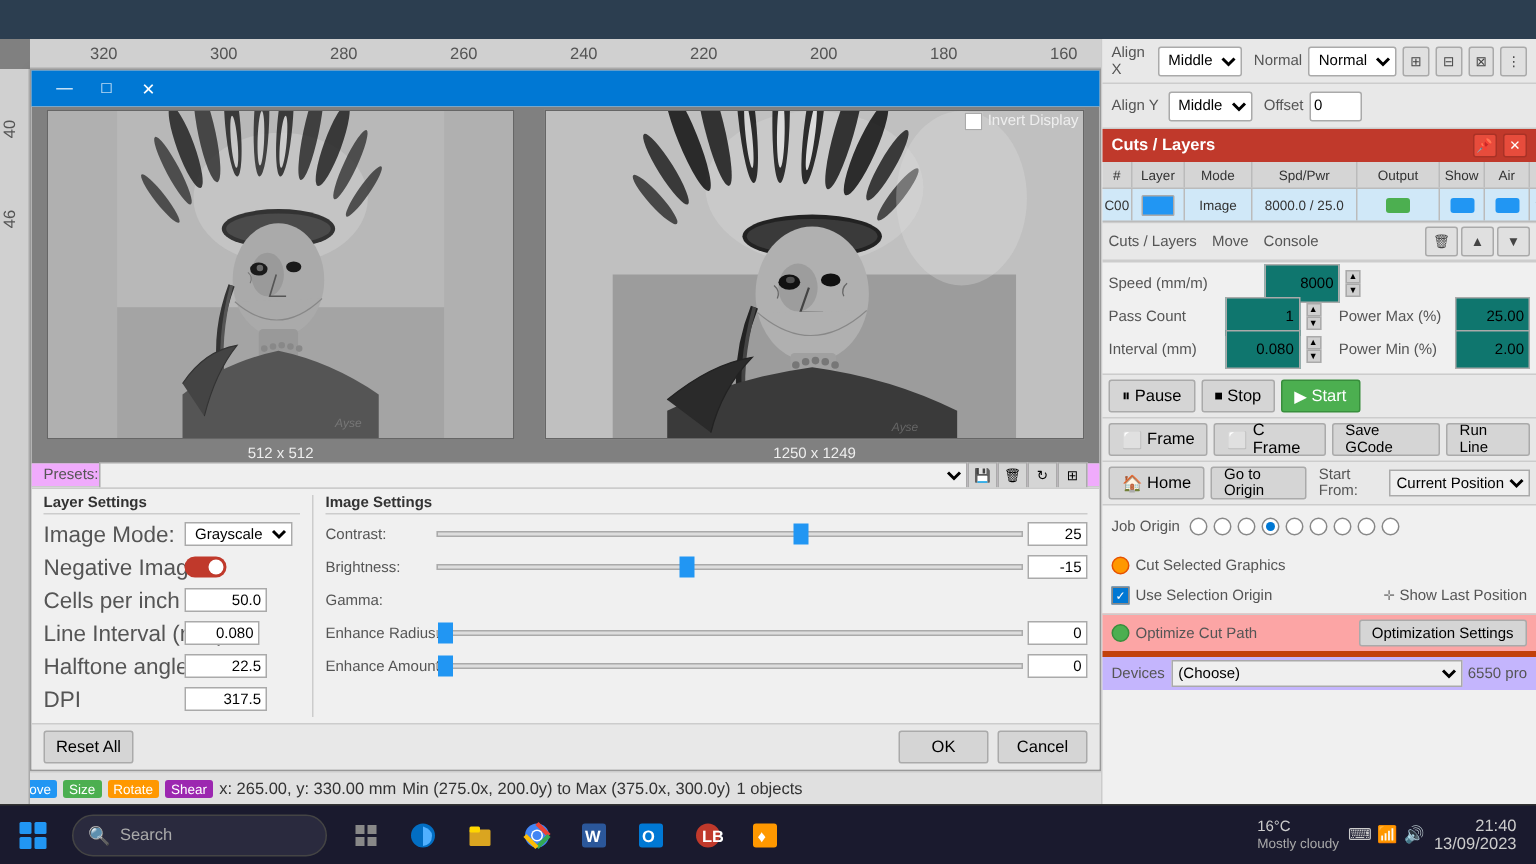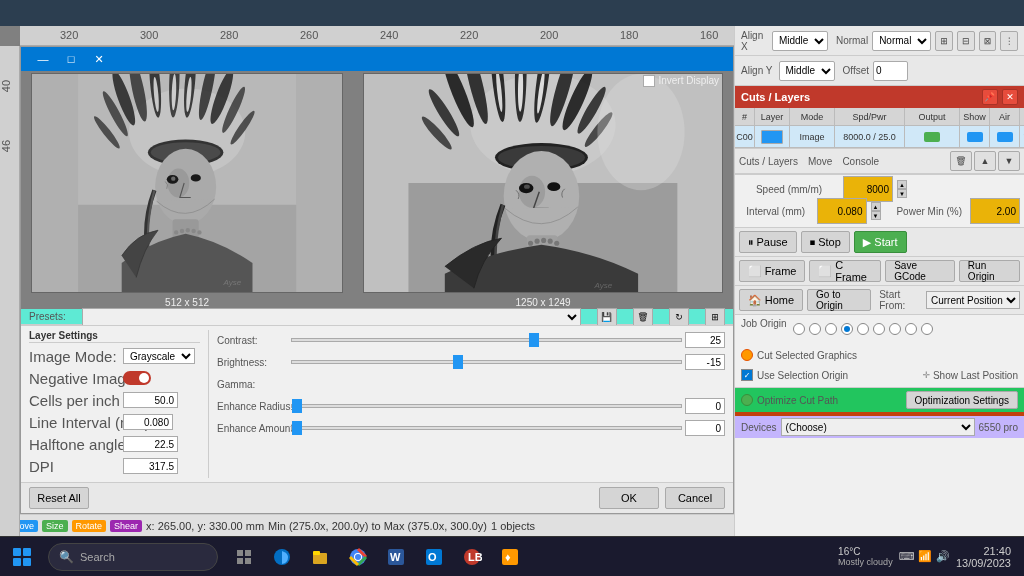--- a/index.html
+++ b/index.html
@@ -84,22 +84,22 @@
       display: flex; align-items: center; justify-content: center;
       font-size: 9px; color: #333; border-right: 1px solid #bbb; padding: 0 2px; height: 100%;
     }
     .layer-color { width: 22px; height: 14px; background: #2196f3; border: 1px solid #aaa; border-radius: 1px; }
     .green-dot { width: 16px; height: 10px; background: #4caf50; border-radius: 2px; }
     .blue-dot { width: 16px; height: 10px; background: #2196f3; border-radius: 2px; }
 
     
     .sp-panel { padding: 4px; background: #f0f0f0; border-top: 1px solid #ccc; }
     .sp-row { display: flex; align-items: center; height: 20px; gap: 4px; margin-bottom: 2px; }
-    .sp-label { font-size: 10px; color: #555; width: 100px; text-align: center; }
-    .sp-input { height: 18px; width: 50px; border: 1px solid #aaa; background: #eab308; font-size: 10px; padding: 12px 3px; text-align: right; }
+    .sp-label { font-size: 10px; color: #555; width: 100px; }
+    .sp-input { height: 18px; width: 50px; border: 1px solid #aaa; background: #0f766e; font-size: 10px; padding: 12px 3px; text-align: right; }
 
     
     .action-row {
       display: flex; align-items: center; gap: 4px; padding: 3px 4px;
       background: #e8e8e8; border-top: 1px solid #ccc;
     }
     .action-btn {
       height: 22px; border: 1px solid #aaa; background: #d5d5d5;
       display: flex; align-items: center; justify-content: center;
       font-size: 10px; cursor: pointer; border-radius: 2px; padding: 0 8px; gap: 3px;
@@ -130,22 +130,22 @@
     }
 
     .dialog-content { flex: 1; display: flex; flex-direction: column; overflow: hidden; }
 
     
     .preview-area {
       flex: 1; background: #808080; display: flex; align-items: center; justify-content: center;
       padding: 10px; gap: 20px; overflow: hidden;
     }
     .presets-row {
-      display: flex; align-items: center; height: 16px; padding: 2px 8px; gap: 16px;
-      background: #5eead4; border-bottom: 1px solid #ccc;
+      display: flex; align-items: center; height: 16px; padding: 2px 8px; gap: 0;
+      background: #f0abfc; border-bottom: 1px solid #ccc;
     }
     .presets-label { font-size: 10px; color: #555; }
     .presets-select { height: 18px; border: 1px solid #aaa; flex: 1; font-size: 10px; }
     .presets-btn { width: 20px; height: 18px; border: 1px solid #aaa; background: #d5d5d5; font-size: 9px; cursor: pointer; display: flex; align-items: center; justify-content: center; }
 
     
     .settings-area {
       background: #f0f0f0; border-top: 1px solid #ccc; padding: 4px 8px;
     }
     .settings-grid {
@@ -294,20 +294,30 @@
   <div class="sp-panel">
     <div class="sp-row">
       <span class="sp-label">Speed (mm/m)</span>
       <input class="sp-input" value="8000" style="">
       <div class="spin-arrows">
         <div class="spin-arrow">▲</div>
         <div class="spin-arrow">▼</div>
       </div>
     </div>
     <div class="sp-row">
+      <span class="sp-label">Pass Count</span>
+      <input class="sp-input" value="1" style="">
+      <div class="spin-arrows">
+        <div class="spin-arrow">▲</div>
+        <div class="spin-arrow">▼</div>
+      </div>
+      <span class="sp-label" style="margin-left:8px;">Power Max (%)</span>
+      <input class="sp-input" value="25.00" style="">
+    </div>
+    <div class="sp-row">
       <span class="sp-label">Interval (mm)</span>
       <input class="sp-input" value="0.080" style="">
       <div class="spin-arrows">
         <div class="spin-arrow">▲</div>
         <div class="spin-arrow">▼</div>
       </div>
       <span class="sp-label" style="margin-left:8px;">Power Min (%)</span>
       <input class="sp-input" value="2.00" style="">
     </div>
   </div>
@@ -329,36 +339,36 @@
   <div class="action-row">
     <div class="action-btn">
       <span>⬜</span> 
         <span>Frame</span>
     </div>
     <div class="action-btn">
       <span>⬜</span> 
         <span>C Frame</span>
     </div>
     <div class="action-btn">Save GCode</div>
-    <div class="action-btn">Run Origin</div>
+    <div class="action-btn">Run Line</div>
   </div>
   <div class="action-row">
     <div class="action-btn">
       <span>🏠</span> 
         <span>Home</span>
     </div>
     <div class="action-btn">Go to Origin</div>
     <span style="font-size:10px;color:#555;margin-left:4px;">Start From:</span>
     <select style="height:18px;font-size:10px;border:1px solid #aaa;flex:1;">
       <option>Current Position</option>
     </select>
   </div>
 
   <div style="padding:3px 6px;background:#f0f0f0;border-top:1px solid #ccc;">
-    <div style="display:flex;gap:6px;height:22px;">
+    <div style="display:flex;align-items:center;gap:6px;height:22px;">
       <span style="font-size:10px;color:#555;">Job Origin</span>
       <div class="radio-group">
         <div class="radio-item">
             <div class="radio-circle"></div>
           </div>
         <div class="radio-item">
             <div class="radio-circle"></div>
           </div>
         <div class="radio-item">
             <div class="radio-circle"></div>
@@ -393,21 +403,21 @@
     <div style="display:flex;align-items:center;gap:4px;height:20px;">
       <div class="checkbox checked">✓</div>
       <span style="font-size:10px;color:#555;">Use Selection Origin</span>
       <div style="margin-left:auto;display:flex;align-items:center;gap:3px;">
         <span style="font-size:9px;color:#888;">✛</span>
         <span style="font-size:10px;color:#555;">Show Last Position</span>
       </div>
     </div>
   </div>
 
-  <div style="padding:2px 6px;background:#22c55e;border-top:1px solid #ccc;">
+  <div style="padding:2px 6px;background:#fca5a5;border-top:1px solid #ccc;">
     <div style="display:flex;align-items:center;gap:4px;height:20px;">
       <div class="green-led"></div>
       <span style="font-size:10px;color:#555;">Optimize Cut Path</span>
       <div class="action-btn" style="margin-left:auto;height:18px;font-size:10px;">Optimization Settings</div>
     </div>
   </div>
 
   <div style="padding:2px 6px;background:#c4b5fd;border-top:4px solid #c2410c;display:flex;gap:4px;align-items:center;">
     <span style="font-size:10px;color:#555;">Devices</span>
     <select style="height:18px;font-size:10px;border:1px solid #aaa;flex:1;">
@@ -630,20 +640,21 @@
                 <span class="s-label">Halftone angle</span>
                 <input class="s-input" value="22.5" style="">
               </div>
               <div class="s-row">
                 <span class="s-label">DPI</span>
                 <input class="s-input" value="317.5" style="">
               </div>
             </div>
 
             <div class="settings-right">
+              <div class="settings-section-title">Image Settings</div>
               <div class="s-row">
                 <span class="s-label2">Contrast:</span>
                 <div class="slider-container">
                   <input type="range" class="slider" min="-100" max="100" value="25" style="">
                   <input class="s-input" style="width: 40px;" value="25">
                 </div>
               </div>
               <div class="s-row">
                 <span class="s-label2">Brightness:</span>
                 <div class="slider-container">

